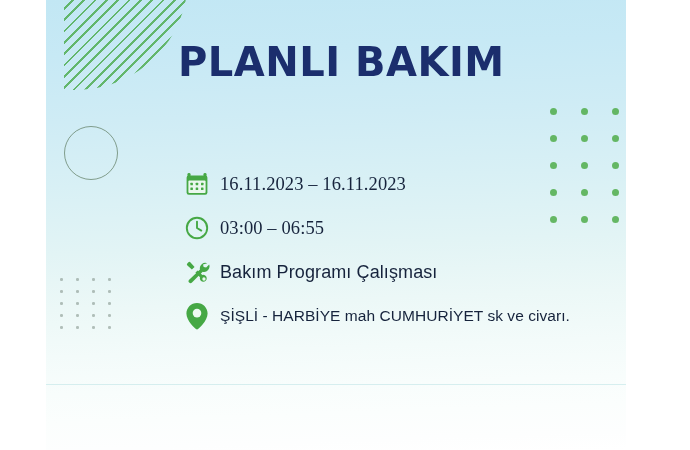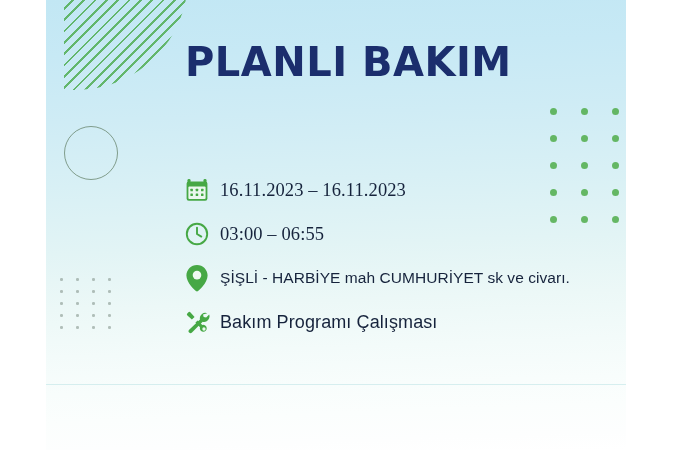--- a/index.html
+++ b/index.html
@@ -120,21 +120,21 @@
   }
   .dotgrid.right span {
     width: 7px;
     height: 7px;
     background: #58b155;
   }
 
   
   .heading {
     position: absolute;
-    left: 139px;          
+    left: 132px;          
     top: 42px;
     width: 430px;
   }
   .title-main {
     margin: 0;
     font-family: "DejaVu Sans", sans-serif;
     font-size: 40px;
     font-weight: 700;
     letter-spacing: 0.5px;
     line-height: 1.0;
@@ -149,21 +149,21 @@
     letter-spacing: 0.4px;
     line-height: 1.05;
     color: #1b2e6d;
     white-space: nowrap;
   }
 
   
   .info-list {
     position: absolute;
     left: 128px;          
-    top: 168px;
+    top: 162px;
     width: 450px;
   }
   .info-row {
     display: flex;
     align-items: center;
     min-height: 44px;
   }
   .info-row .ico {
     flex: 0 0 46px;
     height: 40px;
@@ -278,45 +278,45 @@
       <div class="info-row row-time">
         <span class="ico">
           <svg width="24" height="24" viewBox="0 0 24 24" aria-hidden="true">
             <circle cx="12" cy="12" r="10.2" fill="none" stroke="#46a845" stroke-width="1.9"></circle>
             <path d="M12 5.6 V12 L16.3 14.6" fill="none" stroke="#46a845" stroke-width="1.9" stroke-linecap="round" stroke-linejoin="round"></path>
           </svg>
         </span>
         <span class="txt">03:00 – 06:55</span>
       </div>
 
+      <div class="info-row row-work">
+        <span class="ico">
+          <svg width="25" height="25" viewBox="0 0 24 24" aria-hidden="true">
+            <g fill="#46a845">
+
+              <path d="M21.4 3.0 a5.3 5.3 0 0 0-7.0 6.2 L4.0 19.0 a1.9 1.9 0 0 0 2.7 2.7 L17.0 11.3
+                       a5.3 5.3 0 0 0 6.2-7.0 l-2.9 2.9 -2.4-.6 -.6-2.4 z"></path>
+
+              <path d="M3.3 2.2 L2.2 3.3 a1.4 1.4 0 0 0 .1 2.0 L6.6 9.2 L9.2 6.6 L5.3 2.3
+                       a1.4 1.4 0 0 0-2.0-.1 z"></path>
+              <path d="M9.9 12.0 L12.1 9.9 L19.4 16.9 a2.6 2.6 0 1 1-2.6 2.6 z" opacity="0"></path>
+              <path d="M10.0 12.1 L12.2 10.0 L16.6 14.4 a3.3 3.3 0 1 1-2.2 2.2 z"></path>
+              <circle cx="18.2" cy="18.2" r="1.6" fill="#eaf7ee"></circle>
+            </g>
+          </svg>
+        </span>
+        <span class="txt">Bakım Programı Çalışması</span>
+      </div>
+
       <div class="info-row row-place">
         <span class="ico">
           <svg width="24" height="28" viewBox="0 0 24 28" aria-hidden="true">
             <path d="M12 .9 C6.1.9 1.4 5.6 1.4 11.5 c0 7.6 9.1 15.2 9.5 15.5 a1.7 1.7 0 0 0 2.2 0
                      c.4-.3 9.5-7.9 9.5-15.5 C22.6 5.6 17.9.9 12 .9 z" fill="#46a845"></path>
             <circle cx="12" cy="11.1" r="4.3" fill="#eefaf1"></circle>
           </svg>
         </span>
         <span class="txt">ŞİŞLİ - HARBİYE mah CUMHURİYET sk ve civarı.</span>
       </div>
 
-      <div class="info-row row-work">
-        <span class="ico">
-          <svg width="25" height="25" viewBox="0 0 24 24" aria-hidden="true">
-            <g fill="#46a845">
-
-              <path d="M21.4 3.0 a5.3 5.3 0 0 0-7.0 6.2 L4.0 19.0 a1.9 1.9 0 0 0 2.7 2.7 L17.0 11.3
-                       a5.3 5.3 0 0 0 6.2-7.0 l-2.9 2.9 -2.4-.6 -.6-2.4 z"></path>
-
-              <path d="M3.3 2.2 L2.2 3.3 a1.4 1.4 0 0 0 .1 2.0 L6.6 9.2 L9.2 6.6 L5.3 2.3
-                       a1.4 1.4 0 0 0-2.0-.1 z"></path>
-              <path d="M9.9 12.0 L12.1 9.9 L19.4 16.9 a2.6 2.6 0 1 1-2.6 2.6 z" opacity="0"></path>
-              <path d="M10.0 12.1 L12.2 10.0 L16.6 14.4 a3.3 3.3 0 1 1-2.2 2.2 z"></path>
-              <circle cx="18.2" cy="18.2" r="1.6" fill="#eaf7ee"></circle>
-            </g>
-          </svg>
-        </span>
-        <span class="txt">Bakım Programı Çalışması</span>
-      </div>
-
     </div>
   </div>
 </div>
 
 </body></html>

